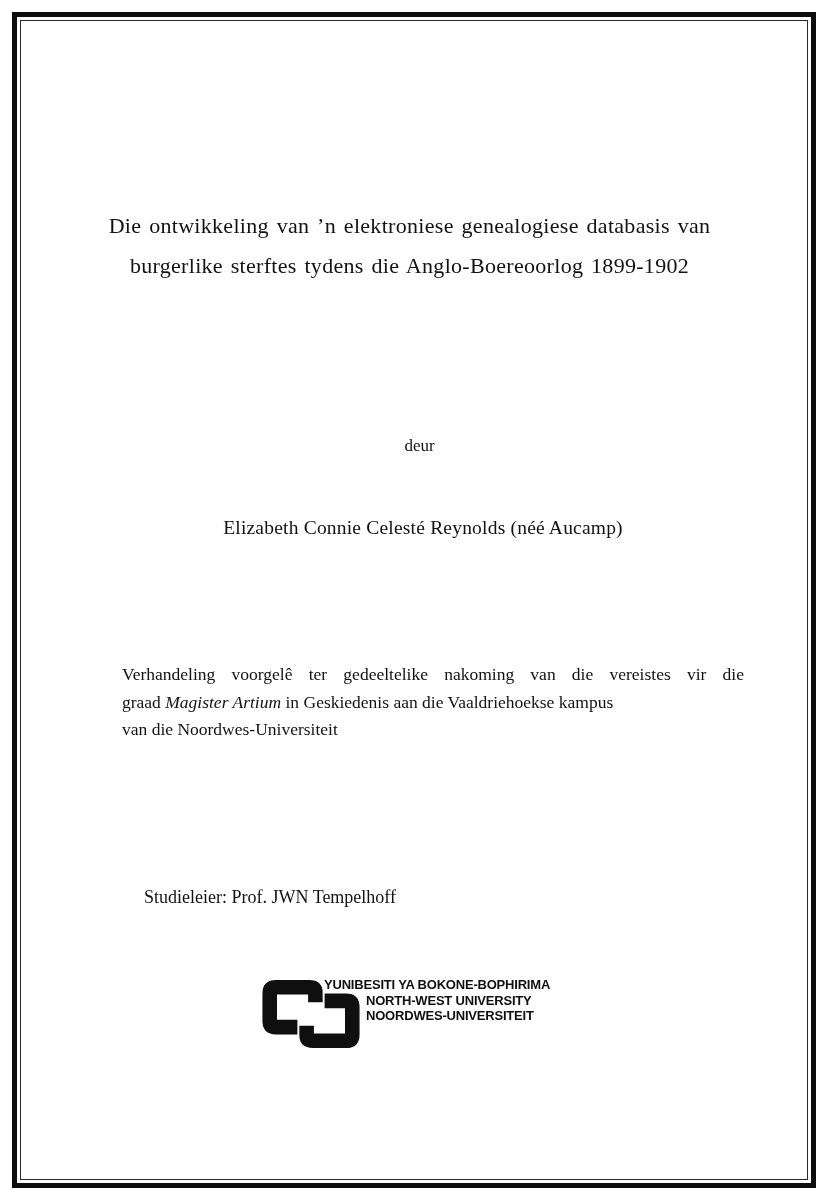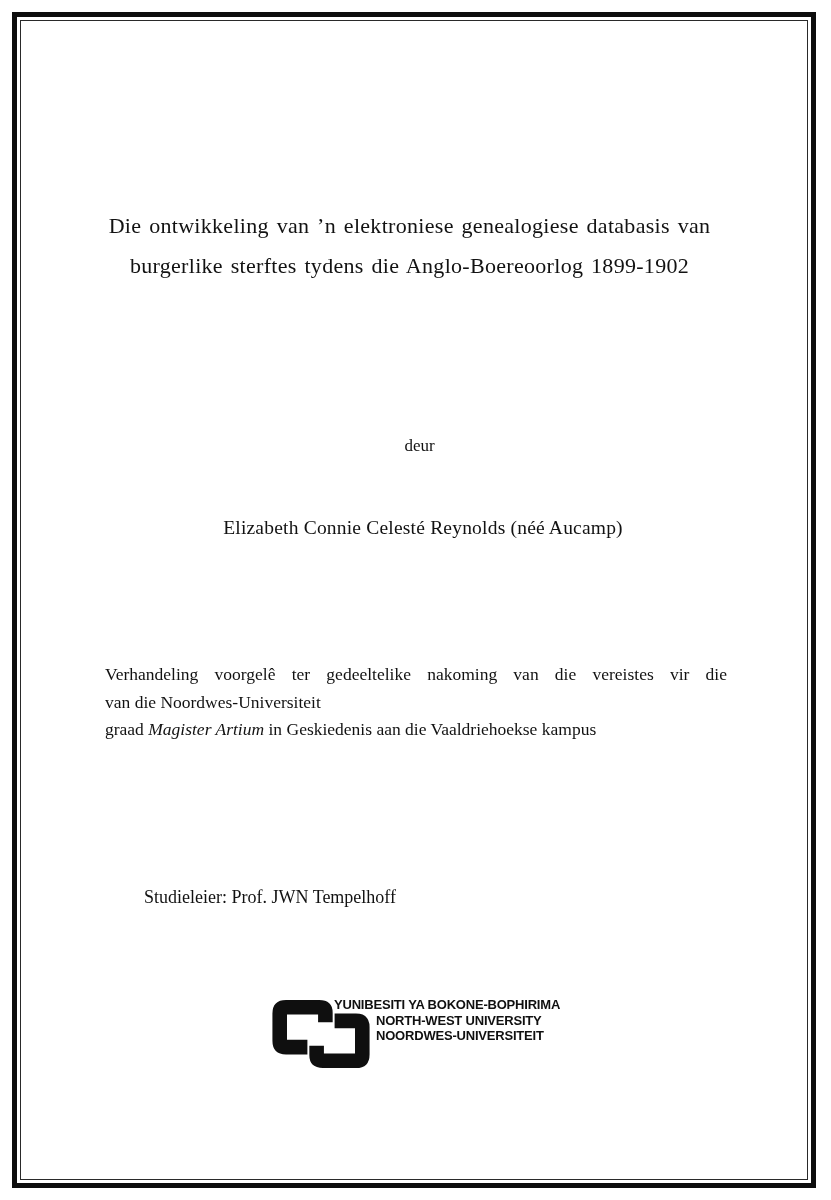--- a/index.html
+++ b/index.html
@@ -25,30 +25,30 @@
   .title-line { white-space:nowrap; }
   .byline {
     position:absolute; top:436px; left:0; right:0;
     text-align:center; font-size:17px;padding-left:8px;
   }
   .author {
     position:absolute; top:517px; left:15px; right:0;
     text-align:center; font-size:19.5px; letter-spacing:0.2px;
   }
   .statement {
-    position:absolute; top:661px; left:105px; width:622px;
+    position:absolute; top:661px; left:122px; width:622px;
     font-size:17.5px; line-height:27.5px;
   }
   .stmt-justified { text-align:justify; text-align-last:justify; }
   .supervisor-block {
     position:absolute; top:884px; left:105px;
     font-size:18px; line-height:26px;margin-left:39px;
   }
   .logo {
-    position:absolute; top:976px; left:272px; width:320px; height:74px;margin-top:20px;
+    position:absolute; top:976px; left:262px; width:320px; height:74px;
   }
   .logo-mark { position:absolute; left:0; top:4px; }
   .logo-text {
     position:absolute; left:0; top:1px;
     font-family:"Liberation Sans","DejaVu Sans",sans-serif;
     font-size:13px; font-weight:bold; line-height:15.5px;
     letter-spacing:-0.2px; color:#101010; white-space:nowrap;
   }
   .logo-text .lt1 { margin-left:62px; }
   .logo-text .lt2, .logo-text .lt3 { margin-left:104px; }
@@ -66,22 +66,22 @@
     <div class="title-line">Die ontwikkeling van ’n elektroniese genealogiese databasis van</div>
     <div class="title-line">burgerlike sterftes tydens die Anglo-Boereoorlog 1899-1902</div>
   </div>
 
   <div class="byline">deur</div>
 
   <div class="author">Elizabeth Connie Celesté Reynolds (néé Aucamp)</div>
 
   <div class="statement">
     <div class="stmt-justified">Verhandeling voorgelê ter gedeeltelike nakoming van die vereistes vir die</div>
+    <div><span>graad </span><span class="em">Magister Artium</span><span> in Geskiedenis aan die Vaaldriehoekse kampus</span></div>
     <div>van die Noordwes-Universiteit</div>
-    <div><span>graad </span><span class="em">Magister Artium</span><span> in Geskiedenis aan die Vaaldriehoekse kampus</span></div>
   </div>
 
   <div class="supervisor-block">
     <div>Studieleier: Prof. JWN Tempelhoff</div>
   </div>
 
   <div class="logo">
     <svg class="logo-mark" width="98" height="68" viewBox="0 0 100 70" aria-hidden="true">
       <path fill="#0f0f0f" d="M14,0 H48 Q62,0 62,13 V23 H47 V15 H15 V41 H36 V56 H14 Q0,56 0,42 V14 Q0,0 14,0 Z"></path>
       <path fill="#0f0f0f" d="M86,70 H52 Q38,70 38,57 V47 H53 V55 H85 V29 H64 V14 H86 Q100,14 100,28 V56 Q100,70 86,70 Z"></path>

